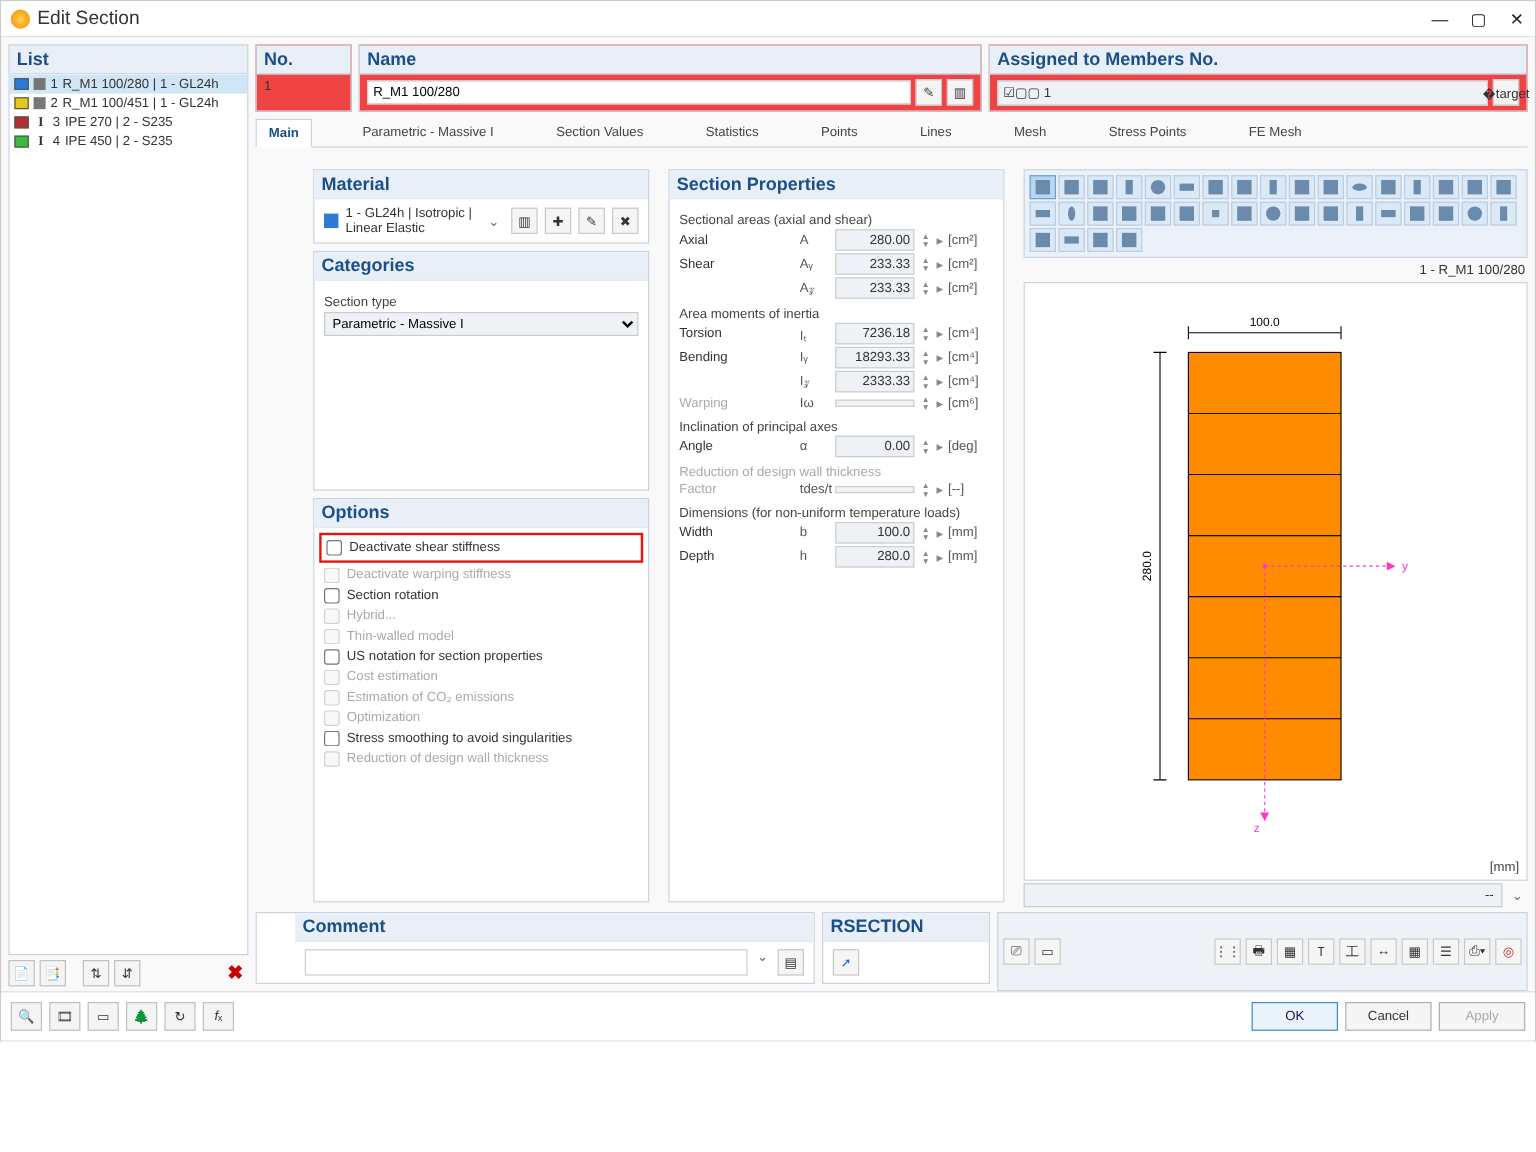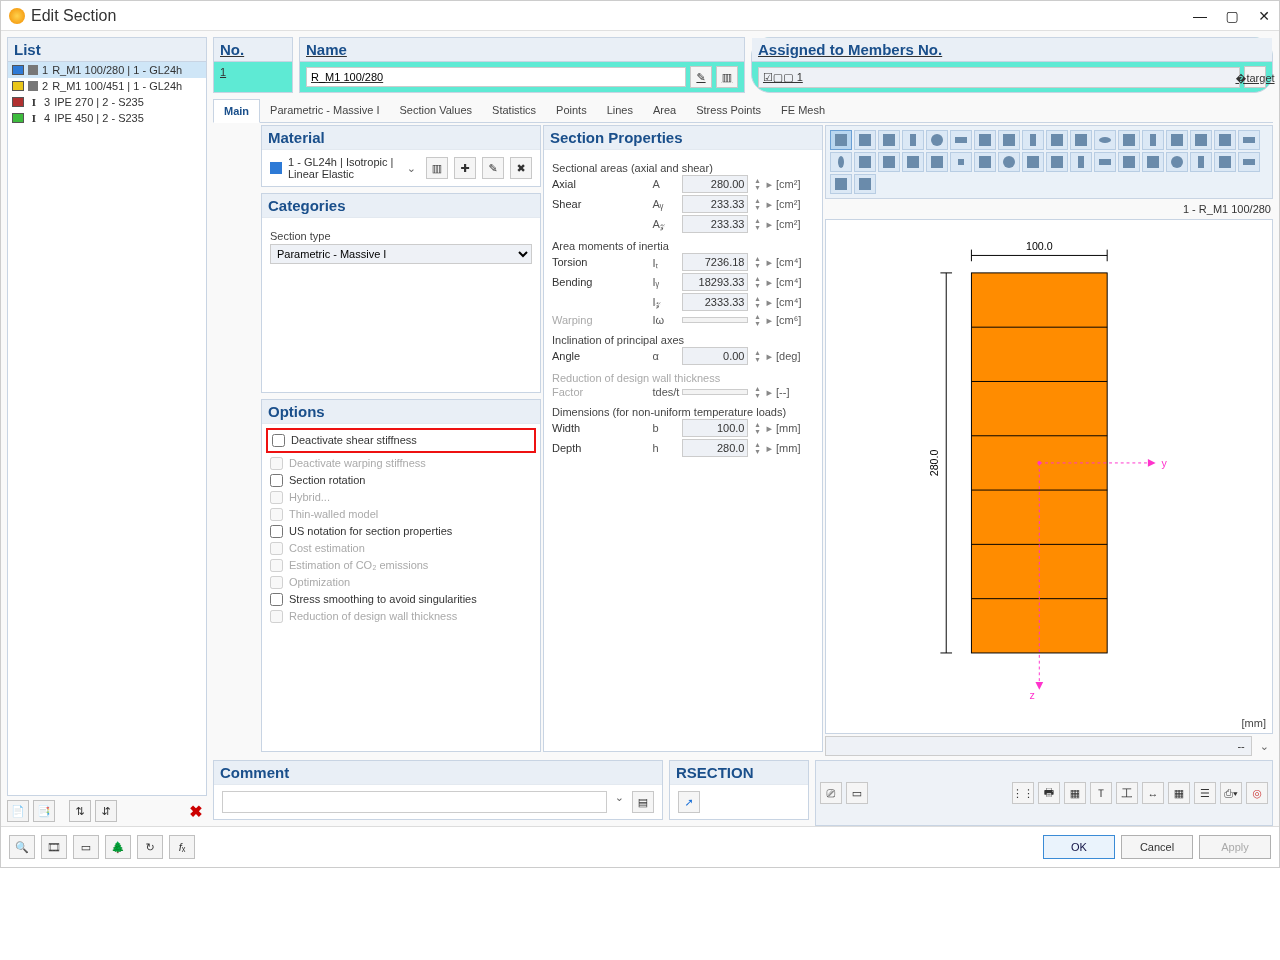--- a/index.html
+++ b/index.html
@@ -18,34 +18,34 @@
 .list-item.selected { background:#cfe6f7; }
 .swatch { width:12px; height:10px; border:1px solid #555; }
 .ibeam-icon { width:12px; height:12px; display:flex; align-items:center; justify-content:center; }
 .ibeam-icon::before { content:"I"; font-weight:700; font-family:serif; }
 .sidebar-tools { display:flex; align-items:center; padding:4px 0; gap:4px; }
 .tool-btn { width:22px; height:22px; border:1px solid #c0c0c0; background:#f4f4f4; display:flex; align-items:center; justify-content:center; cursor:pointer; font-size:11px; }
 .tool-btn.red { color:#c00; border:none; background:transparent; font-size:16px; font-weight:bold; }
 
 .center { flex:1; display:flex; flex-direction:column; min-width:0; }
 .toprow { display:flex; gap:6px; }
-.field-group { border:1px solid #c8d4e3; background:#5eead4;text-decoration:underline; }
+.field-group { border:1px solid #c8d4e3; background:#ef4444; }
 .field-group .panel-head { border:0; border-bottom:1px solid #c8d4e3; }
 .field-body { padding:4px 6px; display:flex; align-items:center; gap:4px; }
 .no-box { width:80px; }
 .name-box { flex:1; }
 .name-box input { flex:1; border:1px solid #ccc; padding:3px 4px; background:#fff; }
 .icon-btn { width:22px; height:22px; border:1px solid #c8c8c8; background:#f5f5f5; display:flex; align-items:center; justify-content:center; cursor:pointer; font-size:11px; }
-.assigned-box { width:522px;border-radius:19px; }
-
-.tabs { display:flex; margin-top:6px; border-bottom:1px solid #c8d4e3; }
+.assigned-box { width:449px; }
+
+.tabs { display:flex; margin-top:6px; border-bottom:1px solid #c8d4e3;gap:32px; }
 .tab { padding:5px 10px; cursor:pointer; color:#444; }
 .tab.active { background:#fff; border:1px solid #c8d4e3; border-bottom:1px solid #fff; margin-bottom:-1px; color:#1a4f8b; font-weight:600; }
 
-.body-cols { display:flex; gap:2px; flex:1; margin-top:2px; min-height:0;padding-left:48px; }
+.body-cols { display:flex; gap:16px; flex:1; margin-top:18px; min-height:0;padding-left:48px; }
 .col { display:flex; flex-direction:column; }
 .col.left { width:280px; }
 .col.mid { width:280px; }
 .col.right { flex:1;text-align:right; }
 .box { border:1px solid #c8d4e3; background:#fff; margin-bottom:6px; }
 .box .panel-head { border:0; border-bottom:1px solid #e3e9f0; }
 .box-body { padding:6px 8px; }
 .mat-row { display:flex; align-items:center; gap:6px; }
 .mat-row .mat-sw { width:12px; height:12px; background:#2d7ad6; }
 .mat-row .mat-text { flex:1; }
@@ -72,21 +72,21 @@
 .shape-btn { width:22px; height:20px; background:#dbe8f5; border:1px solid #b8cde3; display:flex; align-items:center; justify-content:center; cursor:pointer; }
 .shape-btn.sel { background:#b9d6f0; border-color:#6a9fd4; }
 .shape-glyph { width:12px; height:12px; background:#6a8bab; }
 
 .preview-label { padding:4px 2px; color:#333; }
 .preview { flex:1; background:#fff; border:1px solid #c8d4e3; position:relative; }
 .preview-unit { position:absolute; right:6px; bottom:4px; color:#444; }
 .section-svg { width:100%; height:100%; }
 
 .bottom-row { display:flex; gap:6px; margin-top:2px; }
-.comment-box { flex:1; }
+.comment-box { flex:1;padding-left:32px; }
 .rsection-box { width:140px; }
 .preview-tools { flex:1; display:flex; align-items:center; gap:4px; padding:2px 4px; border:1px solid #c8d4e3; background:#eef2f7; }
 .preview-tools .spacer { flex:1; }
 
 .footer { display:flex; align-items:center; padding:8px; gap:6px; border-top:1px solid #ddd; background:#fff; }
 .footer .spacer { flex:1; }
 .btn { min-width:72px; padding:5px 14px; border:1px solid #b0b0b0; background:#f5f5f5; cursor:pointer; text-align:center; }
 .btn.primary { border-color:#3b8bd6; background:#eaf3fc; color:#114; }
 .btn.disabled { color:#aaa; }
 
@@ -172,21 +172,21 @@
         </div>
       </div>
 
       <div class="tabs" id="tab-strip">
           <div class="tab active">Main</div>
           <div class="tab">Parametric - Massive I</div>
           <div class="tab">Section Values</div>
           <div class="tab">Statistics</div>
           <div class="tab">Points</div>
           <div class="tab">Lines</div>
-          <div class="tab">Area</div>
+          <div class="tab">Mesh</div>
           <div class="tab">Stress Points</div>
           <div class="tab">FE Mesh</div>
         </div>
 
       <div class="body-cols">
 
         <div class="col left">
           <div class="box">
             <div class="panel-head">Material</div>
             <div class="box-body mat-row">

